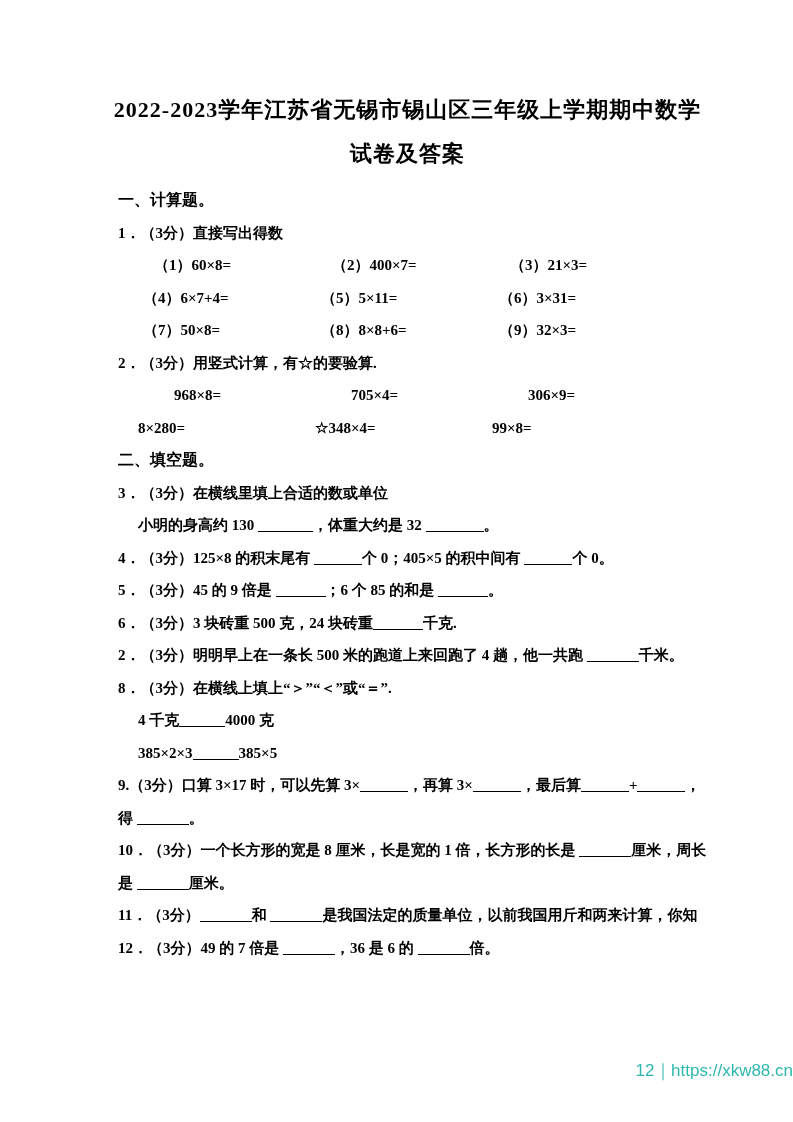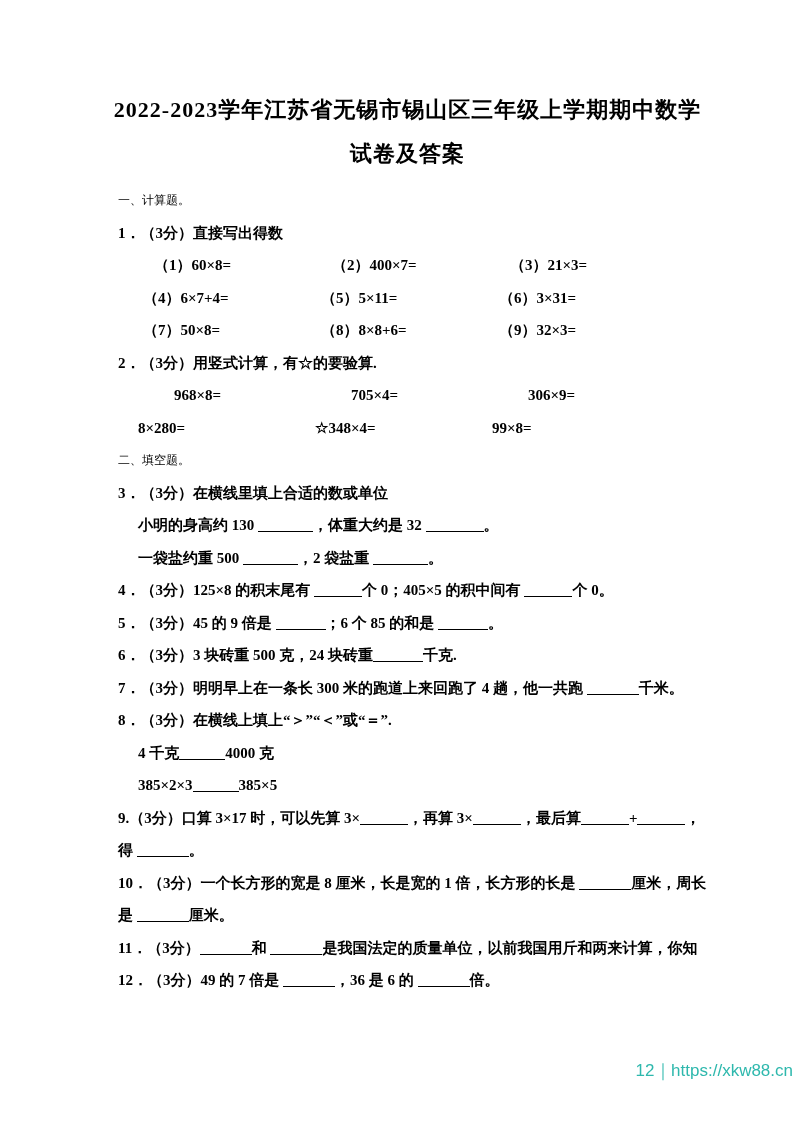--- a/index.html
+++ b/index.html
@@ -32,22 +32,22 @@
   }
   .line, .grid-row {
     line-height: 32.5px;
     min-height: 32.5px;
     white-space: nowrap;
     font-weight: bold;
   }
   .section-heading {
     line-height: 32.5px;
     min-height: 32.5px;
-    font-weight: 400;
-    font-size: 12px;
+    font-weight: 700;
+    font-size: 16px;
   }
   .grid-cell { display: inline-block; }
   .blank {
     display: inline-block;
     border-bottom: 1px solid #000000;
     height: 12px;
     vertical-align: -2px;
   }
   .footer {
     position: absolute;
@@ -74,25 +74,24 @@
       <div class="line"><span class="seg">1．（3分）直接写出得数</span></div>
       <div class="grid-row" style="padding-left: 25px;"><span class="grid-cell" style="width: 178px; margin-left: 11px;">（1）60×8=</span><span class="grid-cell" style="width: 178px;">（2）400×7=</span><span class="grid-cell">（3）21×3=</span></div>
       <div class="grid-row" style="padding-left: 25px;"><span class="grid-cell" style="width: 178px;">（4）6×7+4=</span><span class="grid-cell" style="width: 178px;">（5）5×11=</span><span class="grid-cell">（6）3×31=</span></div>
       <div class="grid-row" style="padding-left: 25px;"><span class="grid-cell" style="width: 178px;">（7）50×8=</span><span class="grid-cell" style="width: 178px;">（8）8×8+6=</span><span class="grid-cell">（9）32×3=</span></div>
       <div class="line"><span class="seg">2．（3分）用竖式计算，有☆的要验算.</span></div>
       <div class="grid-row" style="padding-left: 20px;"><span class="grid-cell" style="width: 177px; margin-left: 36px;">968×8=</span><span class="grid-cell" style="width: 177px;">705×4=</span><span class="grid-cell">306×9=</span></div>
       <div class="grid-row" style="padding-left: 20px;"><span class="grid-cell" style="width: 177px;">8×280=</span><span class="grid-cell" style="width: 177px;">☆348×4=</span><span class="grid-cell">99×8=</span></div>
       <div class="section-heading">二、填空题。</div>
       <div class="line"><span class="seg">3．（3分）在横线里填上合适的数或单位</span></div>
       <div class="line" style="padding-left: 20px;"><span class="seg">小明的身高约 130 </span><span class="blank" style="width: 55px;"></span><span class="seg">，体重大约是 32 </span><span class="blank" style="width: 58px;"></span><span class="seg">。</span></div>
-      <div class="line" style="padding-left: 20px;"><span class="seg">一袋盐约重 500 </span><span class="blank" style="width: 55px;"></span><span class="seg">，2 袋盐重 </span><span class="blank" style="width: 55px;"></span><span class="seg">。</span></div>
       <div class="line"><span class="seg">4．（3分）125×8 的积末尾有 </span><span class="blank" style="width: 48px;"></span><span class="seg">个 0；405×5 的积中间有 </span><span class="blank" style="width: 48px;"></span><span class="seg">个 0。</span></div>
       <div class="line"><span class="seg">5．（3分）45 的 9 倍是 </span><span class="blank" style="width: 50px;"></span><span class="seg">；6 个 85 的和是 </span><span class="blank" style="width: 50px;"></span><span class="seg">。</span></div>
       <div class="line"><span class="seg">6．（3分）3 块砖重 500 克，24 块砖重</span><span class="blank" style="width: 50px;"></span><span class="seg">千克.</span></div>
-      <div class="line"><span class="seg">7．（3分）明明早上在一条长 300 米的跑道上来回跑了 4 趟，他一共跑 </span><span class="blank" style="width: 52px;"></span><span class="seg">千米。</span></div>
+      <div class="line"><span class="seg">2．（3分）明明早上在一条长 500 米的跑道上来回跑了 4 趟，他一共跑 </span><span class="blank" style="width: 52px;"></span><span class="seg">千米。</span></div>
       <div class="line"><span class="seg">8．（3分）在横线上填上“＞”“＜”或“＝”.</span></div>
       <div class="line" style="padding-left: 20px;"><span class="seg">4 千克</span><span class="blank" style="width: 46px;"></span><span class="seg">4000 克</span></div>
       <div class="line" style="padding-left: 20px;"><span class="seg">385×2×3</span><span class="blank" style="width: 46px;"></span><span class="seg">385×5</span></div>
       <div class="line"><span class="seg">9.（3分）口算 3×17 时，可以先算 3×</span><span class="blank" style="width: 48px;"></span><span class="seg">，再算 3×</span><span class="blank" style="width: 48px;"></span><span class="seg">，最后算</span><span class="blank" style="width: 48px;"></span><span class="seg">+</span><span class="blank" style="width: 48px;"></span><span class="seg">，</span></div>
       <div class="line"><span class="seg">得 </span><span class="blank" style="width: 52px;"></span><span class="seg">。</span></div>
       <div class="line"><span class="seg">10．（3分）一个长方形的宽是 8 厘米，长是宽的 1 倍，长方形的长是 </span><span class="blank" style="width: 52px;"></span><span class="seg">厘米，周长</span></div>
       <div class="line"><span class="seg">是 </span><span class="blank" style="width: 52px;"></span><span class="seg">厘米。</span></div>
       <div class="line"><span class="seg">11．（3分）</span><span class="blank" style="width: 52px;"></span><span class="seg">和 </span><span class="blank" style="width: 52px;"></span><span class="seg">是我国法定的质量单位，以前我国用斤和两来计算，你知</span></div>
       <div class="line"><span class="seg">12．（3分）49 的 7 倍是 </span><span class="blank" style="width: 52px;"></span><span class="seg">，36 是 6 的 </span><span class="blank" style="width: 52px;"></span><span class="seg">倍。</span></div>
     </div>

